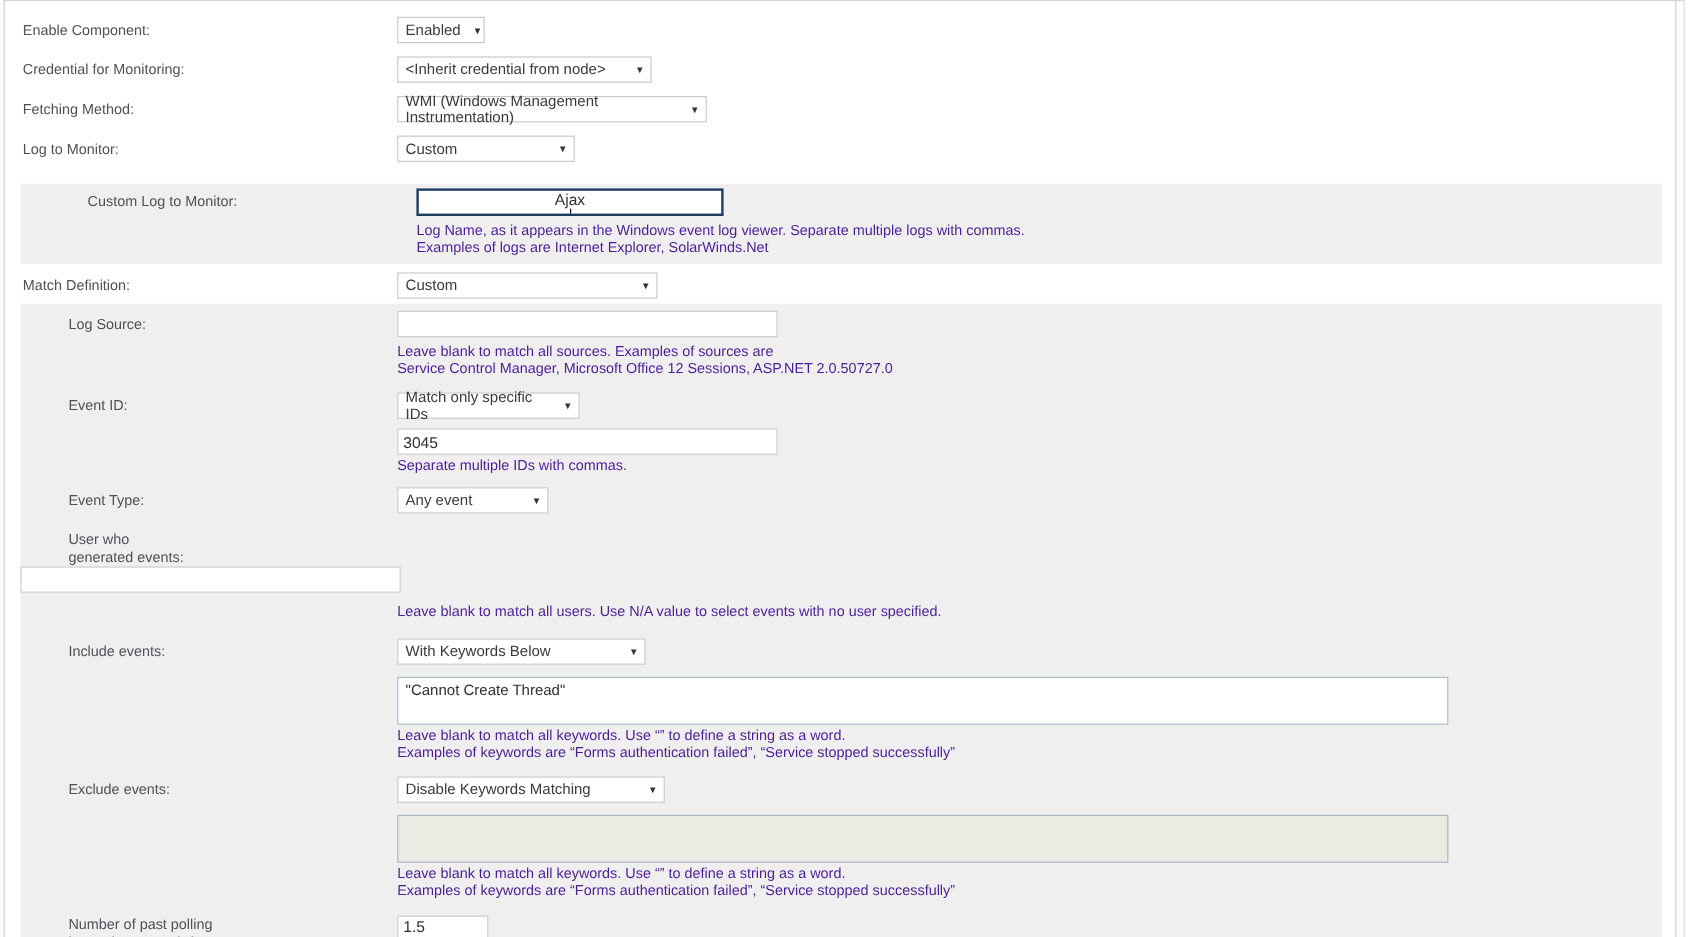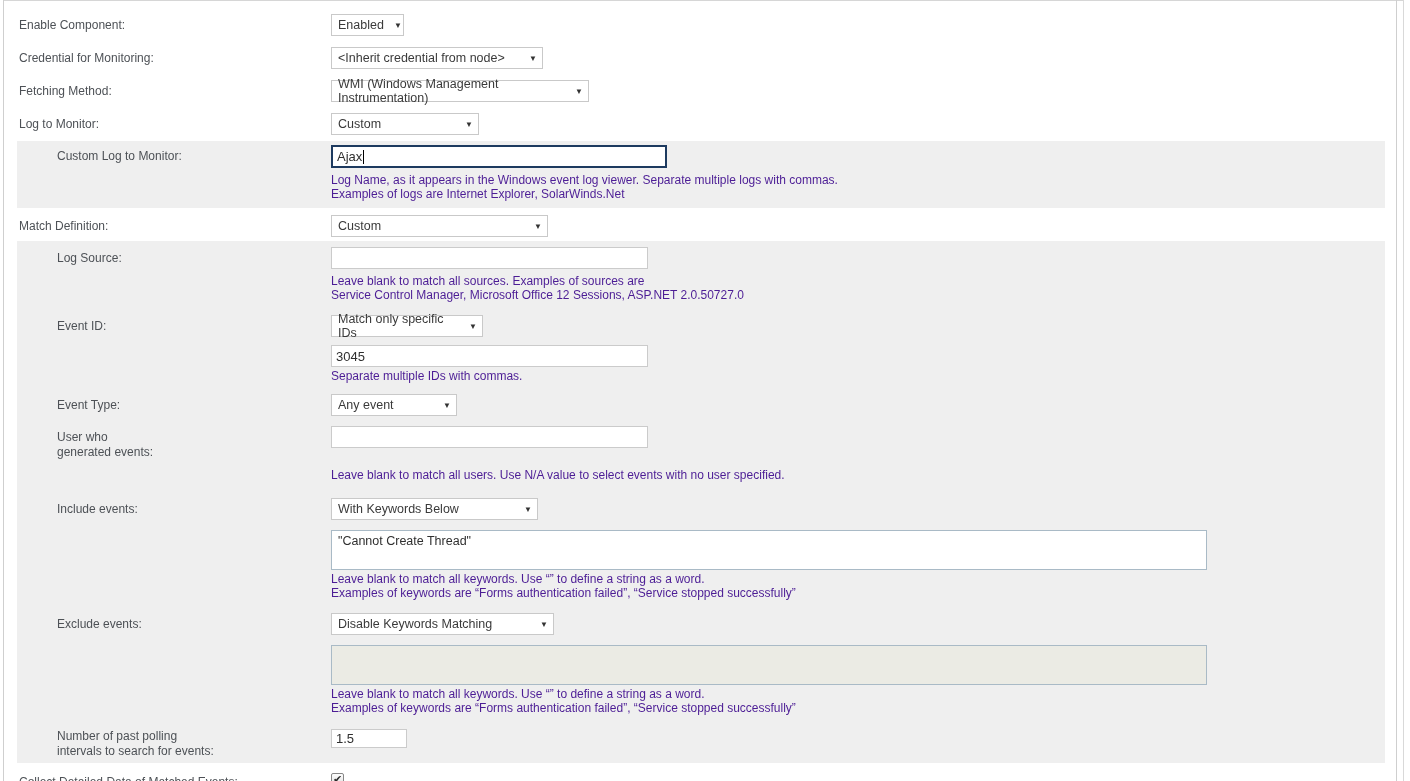--- a/index.html
+++ b/index.html
@@ -10,21 +10,21 @@
   .content{position:absolute;left:4px;top:0;width:1390px;padding-top:14px;box-sizing:border-box;}
 
   .row{display:flex;align-items:flex-start;}
   .lbl{width:327px;padding-left:15px;padding-top:4px;box-sizing:border-box;
        font-size:12px;color:#4d5156;line-height:15px;}
   .lbl.pt0{padding-top:0;}
   .lbl.pt2{padding-top:2px;}
 
   .sect{background:#efefef;margin-left:13px;width:1368px;box-sizing:border-box;}
   .sect .lbl{width:314px;padding-left:40px;}
-  .sect-a{padding:4px 0 7px 0;margin-top:6px;}
+  .sect-a{padding:4px 0 7px 16px;margin-top:18px;}
   .sect-b{padding:6px 0 4px 0;margin-top:4px;}
 
   .select{display:flex;align-items:center;justify-content:space-between;box-sizing:border-box;
           height:22px;border:1px solid #c9c9c9;background:#fff;padding:0 5px 0 6px;
           font-size:12.5px;color:#3a3a3a;}
   .arrow{font-size:8px;color:#333;margin-left:10px;flex:none;}
 
   .tinput{box-sizing:border-box;height:22px;border:1px solid #cbcbcb;background:#fff;
           font-size:13px;color:#2f2f2f;padding:0 4px;display:flex;align-items:center;white-space:pre;}
   .tinput.focused{border:2px solid #1d3a5f;height:23px;}
@@ -80,21 +80,21 @@
       <div class="lbl">Log to Monitor:</div>
       <div class="select" style="width:148px;">
         <span>Custom</span>
         <span class="arrow">▼</span>
       </div>
     </div>
 
     <div class="sect sect-a">
       <div class="row">
         <div class="lbl">Custom Log to Monitor:</div>
-        <div class="tinput focused" style="width:336px;">
+        <div class="tinput focused" style="width:256px;flex-direction:column;">
           <span>Ajax</span>
           <span class="caret"></span>
         </div>
       </div>
       <div class="help ml-sect" style="margin-top:5px;">
         <div>Log Name, as it appears in the Windows event log viewer. Separate multiple logs with commas.</div>
         <div>Examples of logs are Internet Explorer, SolarWinds.Net</div>
       </div>
     </div>
 
@@ -136,21 +136,21 @@
       </div>
 
       <div class="row" style="margin-top:11px;">
         <div class="lbl">Event Type:</div>
         <div class="select" style="width:126px;">
           <span>Any event</span>
           <span class="arrow">▼</span>
         </div>
       </div>
 
-      <div class="row" style="margin-top:10px;">
+      <div class="row" style="margin-top:10px;flex-direction:column;">
         <div class="lbl">
           <div>User who</div>
           <div>generated events:</div>
         </div>
         <div class="tinput" style="width:317px;">
           <span></span>
         </div>
       </div>
       <div class="help ml-sect" style="margin-top:8px;">
         <div>Leave blank to match all users. Use N/A value to select events with no user specified.</div>

